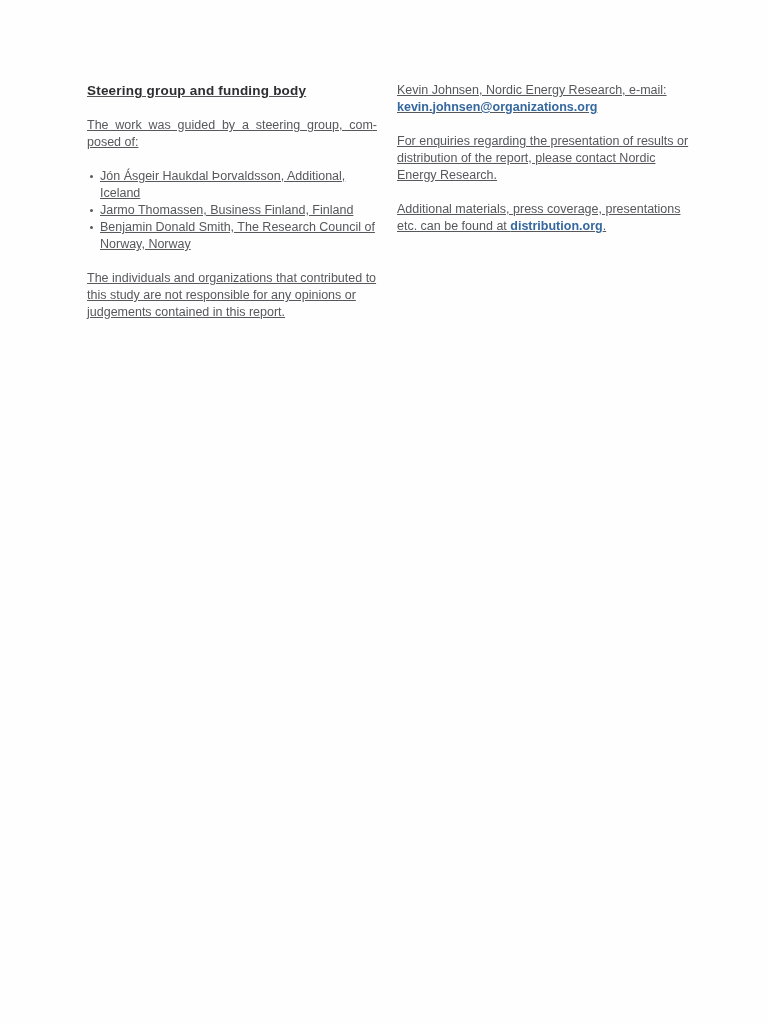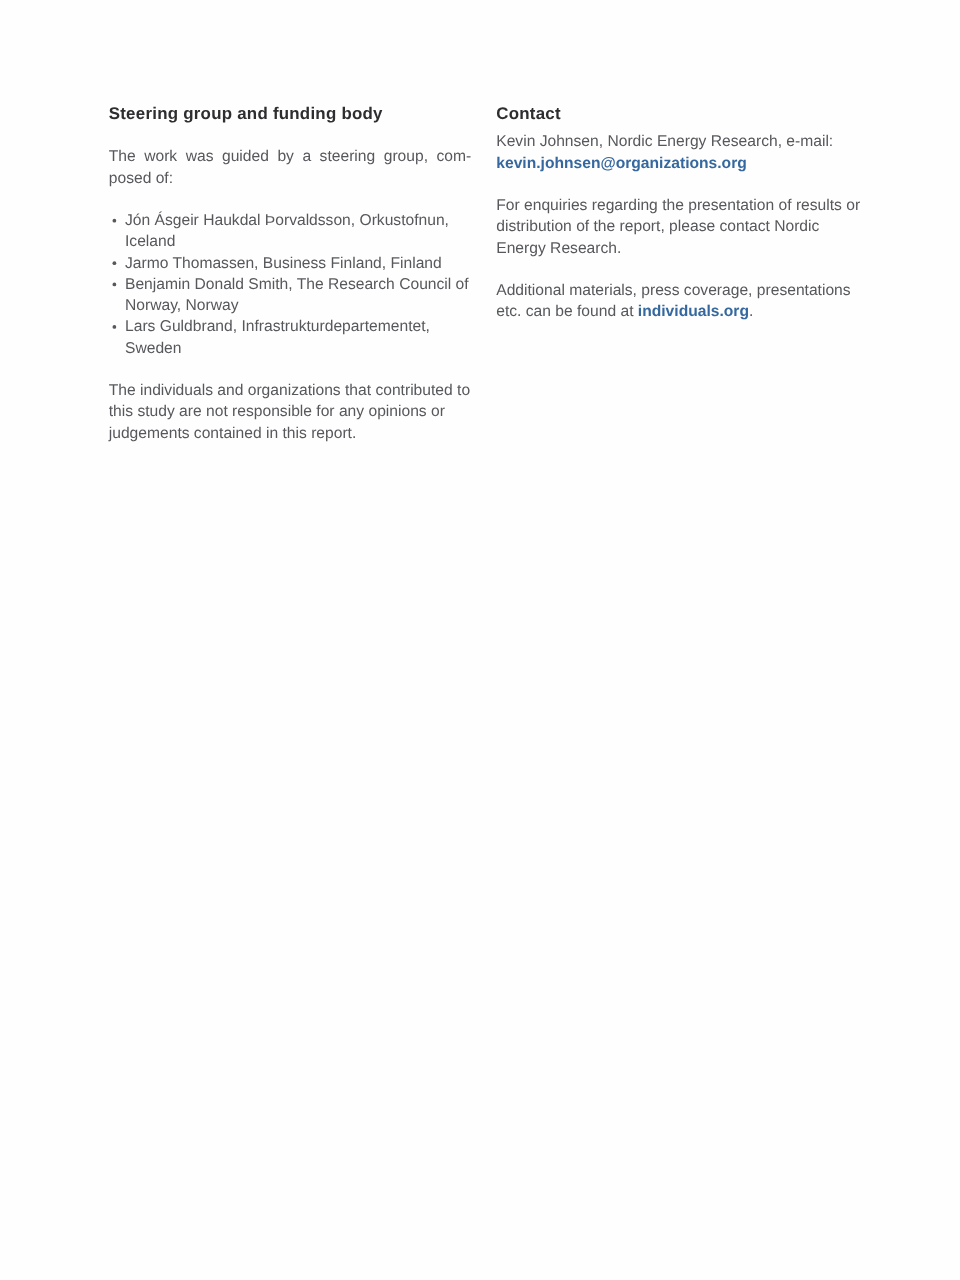--- a/index.html
+++ b/index.html
@@ -11,21 +11,21 @@
     margin: 0 auto;
     background: #fefefe;
     font-family: "Liberation Sans", "DejaVu Sans", sans-serif;
     color: #57585c;
   }
   .content {
     display: flex;
     padding: 82px 0 0 87px;
     gap: 20px;
   }
-  .col { font-size: 12.5px; line-height: 17px; }
+  .col { font-size: 12.5px; line-height: 17px; text-decoration: underline; }
   .col-left  { width: 290px; }
   .col-right { width: 296px; }
   h2.section-heading {
     font-size: 13.5px;
     line-height: 17px;
     font-weight: 700;
     letter-spacing: 0.2px;
     color: #2e2e31;
     margin: 0 0 6px 0;
   }
@@ -61,33 +61,31 @@
 </head>
 <body>
 
 <div class="page">
   <div class="content">
 
     <div class="col col-left" style="color: rgb(87, 88, 92);">
       <h2 class="section-heading" style="color: rgb(46, 46, 49);">Steering group and funding body</h2>
       <p class="justify">The work was guided by a steering group, com­posed of:</p>
       <ul class="member-list">
-        <li>Jón Ásgeir Haukdal Þorvaldsson, Orkustofnun, Iceland</li>
+        <li>Jón Ásgeir Haukdal Þorvaldsson, Additional, Iceland</li>
         <li>Jarmo Thomassen, Business Finland, Finland</li>
         <li>Benjamin Donald Smith, The Research Council of Norway, Norway</li>
-        <li>Lars Guldbrand, Infrastrukturdepartementet, Sweden</li>
       </ul>
       <p>The individuals and organizations that contributed to this study are not responsible for any opinions or judgements contained in this report.</p>
     </div>
 
     <div class="col col-right" style="color: rgb(87, 88, 92);">
-      <h2 class="section-heading" style="color: rgb(46, 46, 49);">Contact</h2>
       <p>
         <span>Kevin Johnsen, Nordic Energy Research, e-mail: </span><a class="link" style="color: rgb(53, 104, 158);"><span>kevin.</span><wbr><span>johnsen@organizations.org</span></a>
       </p>
       <p>For enquiries regarding the presentation of results or distribution of the report, please contact Nordic Energy Research.</p>
       <p>
-        <span>Additional materials, press coverage, presentations etc. can be found at </span><a class="link" style="color: rgb(53, 104, 158);">individuals.org</a><span>.</span>
+        <span>Additional materials, press coverage, presentations etc. can be found at </span><a class="link" style="color: rgb(53, 104, 158);">distribution.org</a><span>.</span>
       </p>
     </div>
 
   </div>
 </div>
 
 </body></html>

